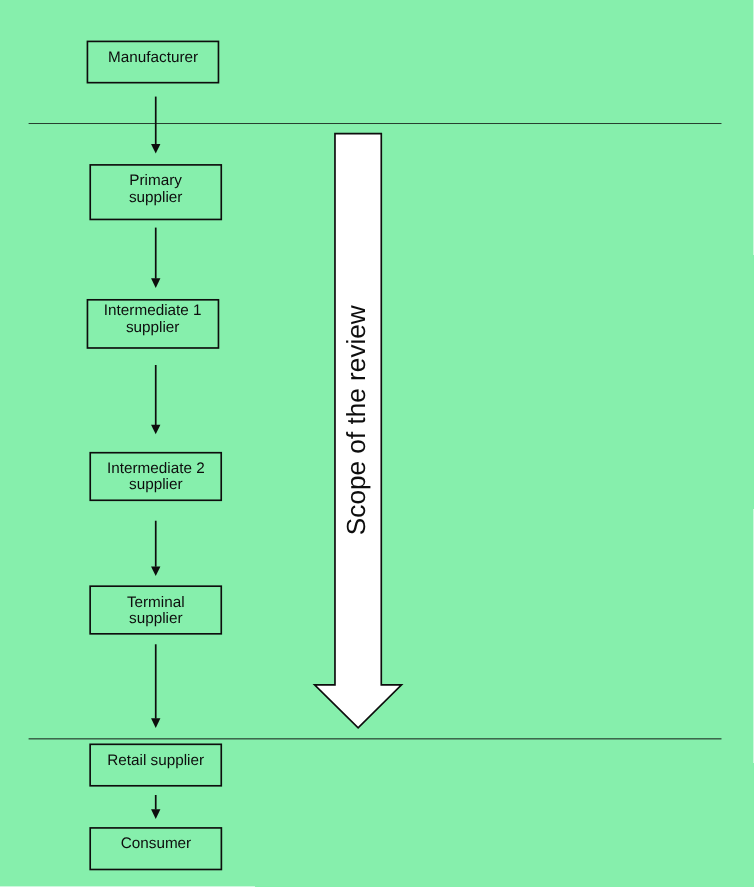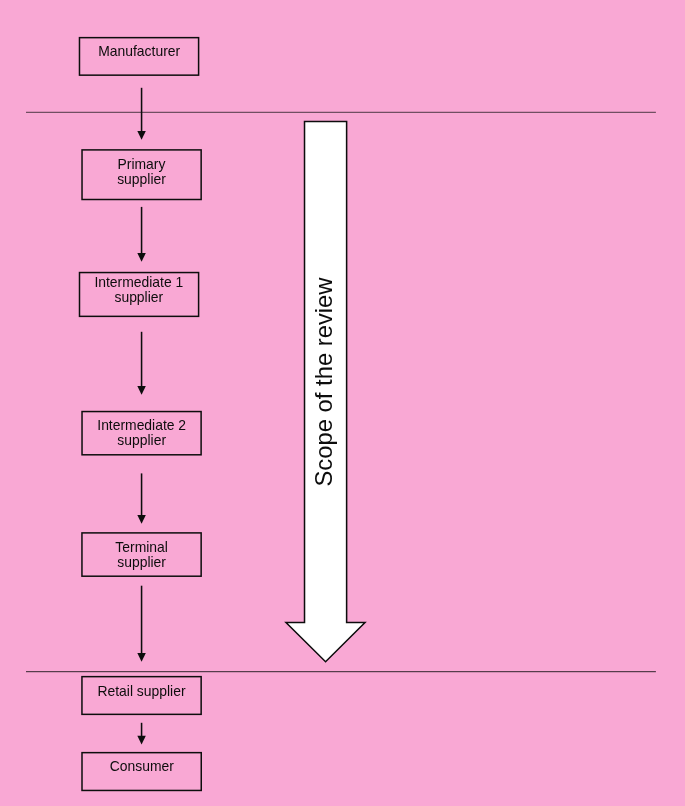--- a/index.html
+++ b/index.html
@@ -12,21 +12,21 @@
     width: 685px;
     height: 806px;
     overflow: hidden;
     font-family: "Liberation Sans", sans-serif;
     -webkit-font-smoothing: antialiased;
   }
   #diagram {
     position: relative;
     width: 685px;
     height: 806px;
-    background: #f9a8d4;
+    background: #86efac;
   }
   svg.canvas {
     position: absolute;
     left: 0;
     top: 0;
     width: 685px;
     height: 806px;
     display: block;
   }
   .node-box {

